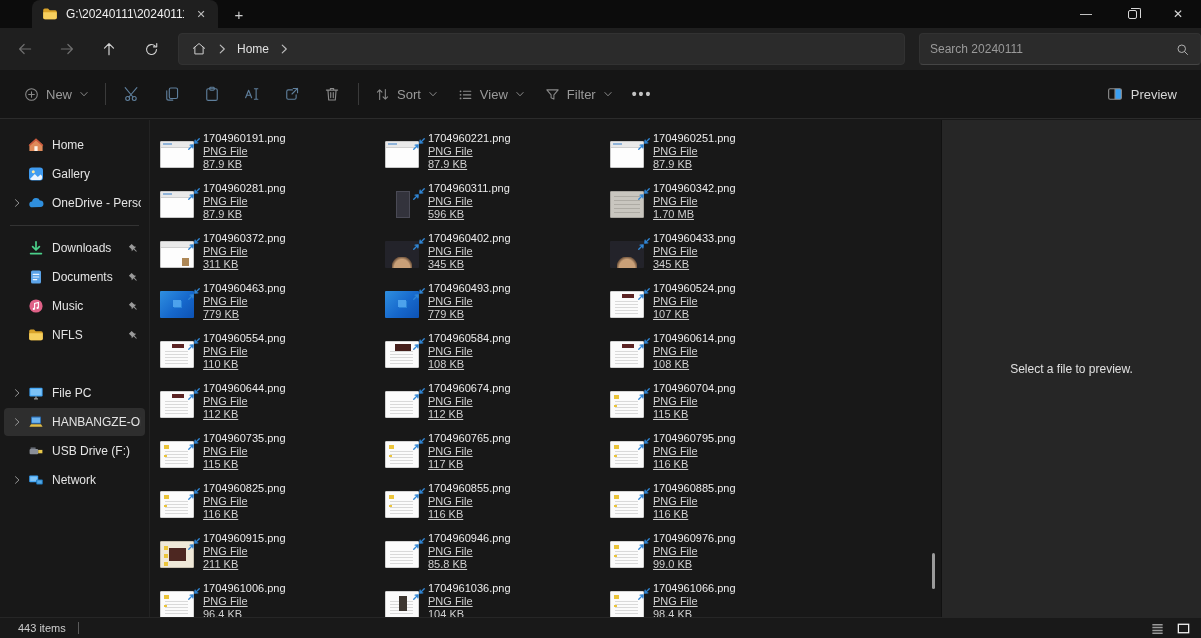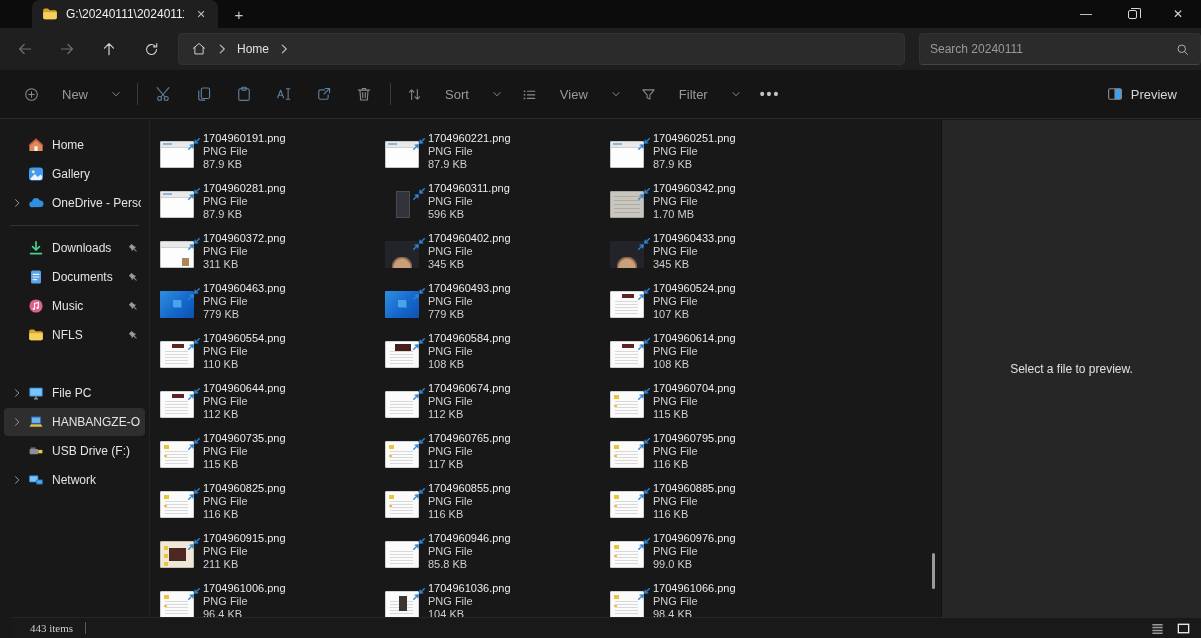--- a/index.html
+++ b/index.html
@@ -26,21 +26,21 @@
   .breadcrumb-bar { height:32px; background:#2b2b2b; border:1px solid #323232; border-radius:4px; flex:1; margin:0 14px 0 10px; display:flex; align-items:center; padding:0 6px; gap:2px; }
   .bc-seg { display:flex; align-items:center; gap:2px; color:#e0e0e0; font-size:12px; padding:3px 6px; border-radius:4px; }
   .bc-chev { color:#bdbdbd; display:flex; align-items:center; }
   .search-box { width:282px; height:32px; background:#2b2b2b; border:1px solid #323232; border-bottom-color:#454545; border-radius:4px; margin-right:0; display:flex; align-items:center; padding:0 10px; }
   .search-box input { flex:1; background:transparent; border:none; outline:none; color:#c8c8c8; font-size:12px; font-family:inherit; }
   .search-box input::placeholder { color:#9a9a9a; opacity:1; }
   .search-icon { color:#b0b0b0; display:flex; }
 
   
   .toolbar { position:absolute; top:70px; left:0; right:0; height:49px; background:#151515; border-bottom:1px solid #2b2b2b; display:flex; align-items:center; padding:0 14px; }
-  .tb-btn { display:flex; align-items:center; gap:22px; padding:0 9px; height:34px; border-radius:4px; font-size:13px; color:#9a9a9a; }
+  .tb-btn { display:flex; align-items:center; gap:6px; padding:0 9px; height:34px; border-radius:4px; font-size:13px; color:#9a9a9a; }
   .tb-iconbtn { width:40px; justify-content:center; }
   .tb-divider { width:1px; height:22px; background:#3a3a3a; margin:0 6px; }
   .icon-steel { color:#5f7f9c; }
   .icon-gray { color:#8a8a8a; }
   .chev-down { color:#8a8a8a; display:flex; }
   .more-dots { letter-spacing:2px; color:#c2c2c2; font-size:14px; font-weight:bold; }
   .tb-right { margin-left:auto; display:flex; align-items:center; }
   .preview-btn { display:flex; align-items:center; gap:7px; font-size:13px; color:#d6d6d6; padding:0 10px; height:34px; border-radius:4px; }
 
   
@@ -80,29 +80,29 @@
   .tb-docred::before { content:""; position:absolute; top:2px; left:11px; width:12px; height:4px; background:#5c2424; z-index:1; }
   .tb-docred2::before { content:""; position:absolute; top:2px; left:9px; width:16px; height:7px; background:#46201c; z-index:1; }
   .tb-docyellow::before { content:""; position:absolute; top:3px; left:3px; width:5px; height:4px; background:#ecc53a; box-shadow:-1px 9px 0 -1px #ecc53a; z-index:1; }
   .tb-docbrown { background:#efe8d8; border:1px solid #c9c2b2; }
   .tb-docbrown::before { content:""; position:absolute; top:6px; left:8px; width:17px; height:13px; background:#4d2721; z-index:1; }
   .tb-docbrown::after { content:""; position:absolute; left:3px; top:4px; width:4px; height:4px; background:#ecc53a; box-shadow:0 8px 0 #ecc53a, 0 16px 0 #ecc53a; }
   .tb-docsmalldark::before { content:""; position:absolute; top:4px; left:13px; width:8px; height:15px; background:#3d3630; z-index:1; }
   .comp-overlay { position:absolute; top:-4px; right:-7px; width:14px; height:14px; color:#2f86d6; }
   .file-text { margin-left:9px; font-size:11px; line-height:13px; overflow:hidden; }
   .file-name { color:#ececec; white-space:nowrap; }
-  .file-meta { color:#cfcfcf; white-space:nowrap; }
+  .file-meta { color:#cfcfcf; white-space:nowrap;text-decoration:underline; }
   .vscrollbar { position:absolute; right:6px; top:433px; width:3px; height:36px; background:#9a9a9a; border-radius:2px; }
 
   
   .preview-pane { width:260px; flex:none; background:#262626; border-left:1px solid #111; display:flex; align-items:center; justify-content:center; }
   .preview-text { font-size:12px; color:#e0e0e0; }
 
   
-  .statusbar { position:absolute; left:12px; right:0; bottom:0; height:21px; background:#191919; border-top:1px solid #262626; display:flex; align-items:center; padding:0 8px 0 18px; font-size:11px; color:#cfcfcf;font-family:Liberation Serif, serif; }
+  .statusbar { position:absolute; left:0; right:0; bottom:0; height:21px; background:#191919; border-top:1px solid #262626; display:flex; align-items:center; padding:0 8px 0 18px; font-size:11px; color:#cfcfcf; }
   .status-sep { width:1px; height:12px; background:#5a5a5a; margin-left:12px; }
   .status-right { margin-left:auto; display:flex; align-items:center; gap:6px; }
   .sv-btn { width:20px; height:17px; display:flex; align-items:center; justify-content:center; border-radius:3px; }
   .sv-btn.dim { color:#9a9a9a; }
   .sv-btn.active { color:#f0f0f0; }
   svg { display:block; }
 </style>
 </head>
 <body>
 

